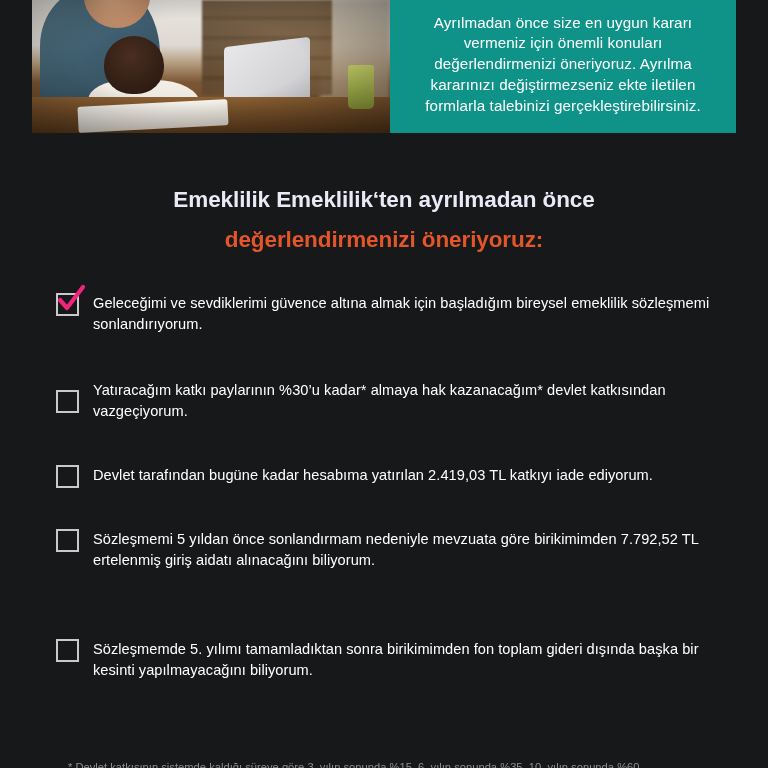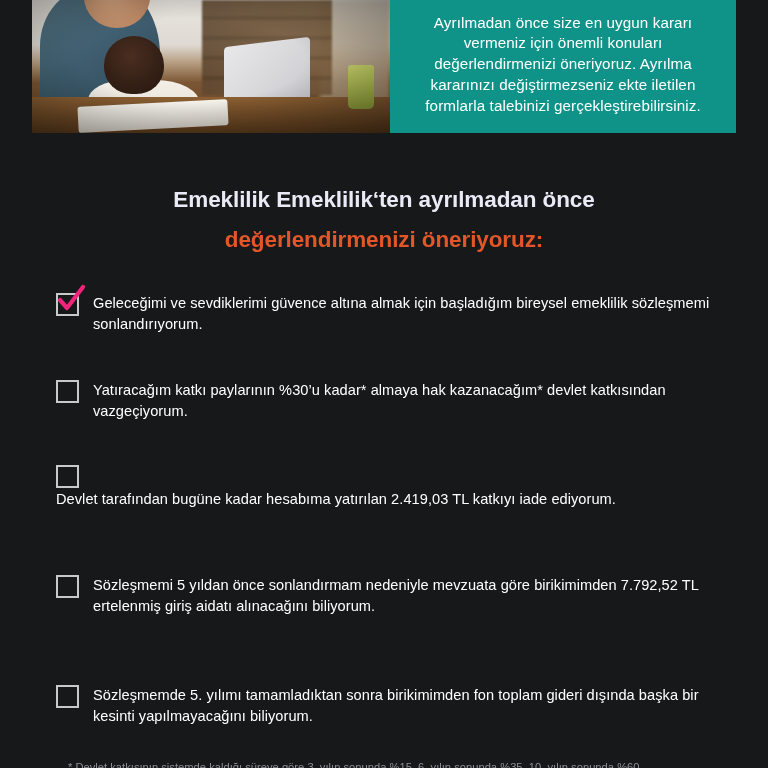--- a/index.html
+++ b/index.html
@@ -213,22 +213,22 @@
   .check-label {
     color: #ffffff;
     font-size: 14.6px;
     line-height: 1.44;
     letter-spacing: .05px;
     padding-top: 1px;
   }
 
   
   .row-gap-1 { margin-bottom: 44px; }
-  .row-gap-2 { margin-bottom: 42px; }
-  .row-gap-3 { margin-bottom: 64px; flex-direction: column; }
+  .row-gap-2 { margin-bottom: 42px; align-items: center; }
+  .row-gap-3 { margin-bottom: 40px; }
   .row-gap-4 { margin-bottom: 67px; }
 
   
   .footer-note {
     position: absolute;
     left: 58px;
     top: 679px;
     color: #d2d6e6;
     font-size: 13.6px;
     line-height: 1.4;

